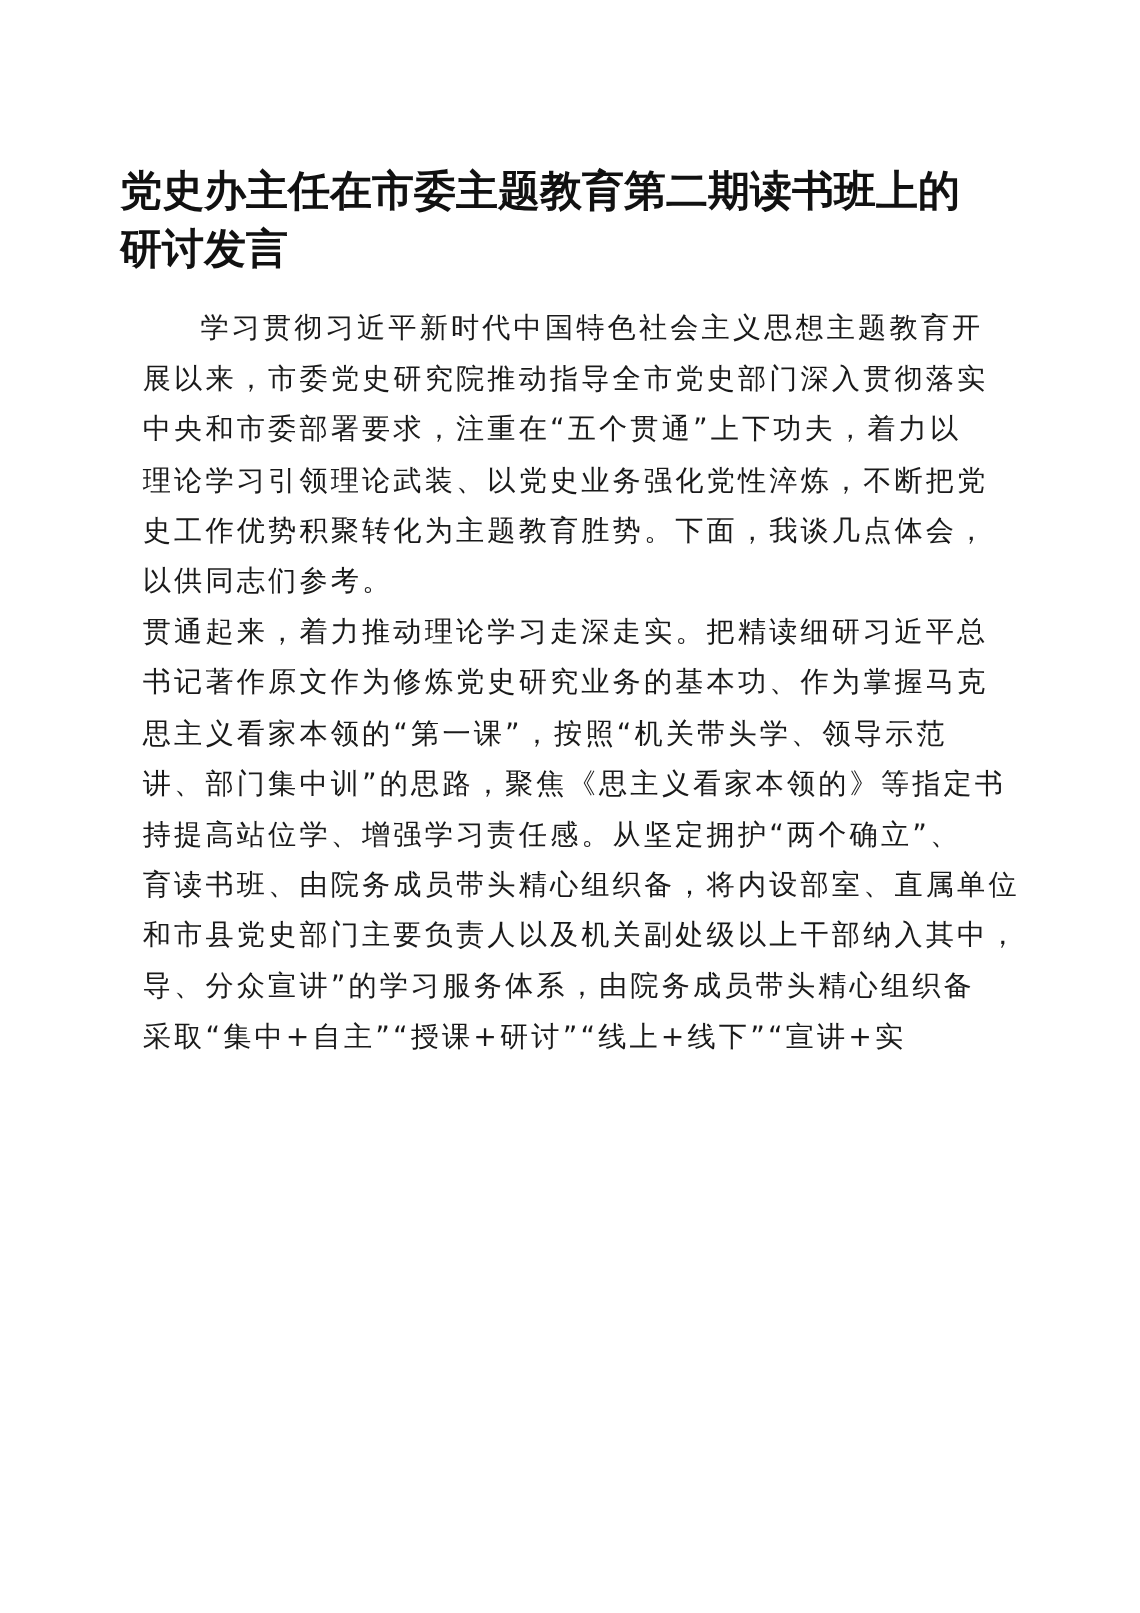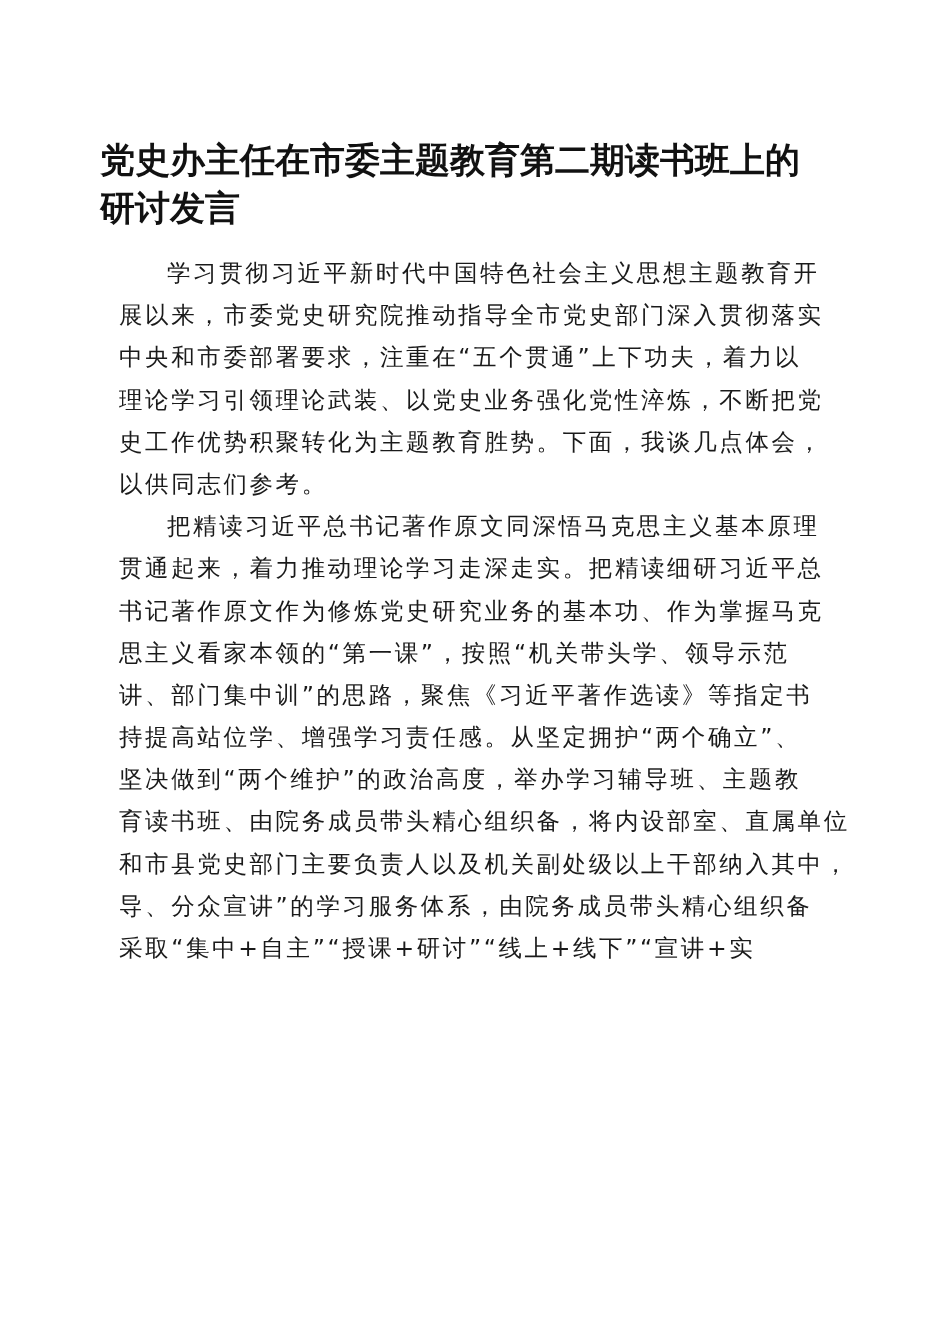--- a/index.html
+++ b/index.html
@@ -32,26 +32,24 @@
   <div class="body">
     <div>
       <div class="line indent">学习贯彻习近平新时代中国特色社会主义思想主题教育开</div>
       <div class="line">展以来，市委党史研究院推动指导全市党史部门深入贯彻落实</div>
       <div class="line">中央和市委部署要求，注重在“五个贯通”上下功夫，着力以</div>
       <div class="line">理论学习引领理论武装、以党史业务强化党性淬炼，不断把党</div>
       <div class="line">史工作优势积聚转化为主题教育胜势。下面，我谈几点体会，</div>
       <div class="line">以供同志们参考。</div>
     </div>
     <div>
-      <div class="line indent">把精读习近平总书记著作原文同深悟马克思主义基本原理</div>
       <div class="line">贯通起来，着力推动理论学习走深走实。把精读细研习近平总</div>
       <div class="line">书记著作原文作为修炼党史研究业务的基本功、作为掌握马克</div>
       <div class="line">思主义看家本领的“第一课”，按照“机关带头学、领导示范</div>
-      <div class="line">讲、部门集中训”的思路，聚焦《习近平著作选读》等指定书</div>
+      <div class="line">讲、部门集中训”的思路，聚焦《思主义看家本领的》等指定书</div>
       <div class="line">持提高站位学、增强学习责任感。从坚定拥护“两个确立”、</div>
-      <div class="line">坚决做到“两个维护”的政治高度，举办学习辅导班、主题教</div>
       <div class="line">育读书班、由院务成员带头精心组织备，将内设部室、直属单位</div>
       <div class="line">和市县党史部门主要负责人以及机关副处级以上干部纳入其中，</div>
       <div class="line">导、分众宣讲”的学习服务体系，由院务成员带头精心组织备</div>
       <div class="line">采取“集中+自主”“授课+研讨”“线上+线下”“宣讲+实</div>
     </div>
   </div>
 </div>
 
 </body></html>

